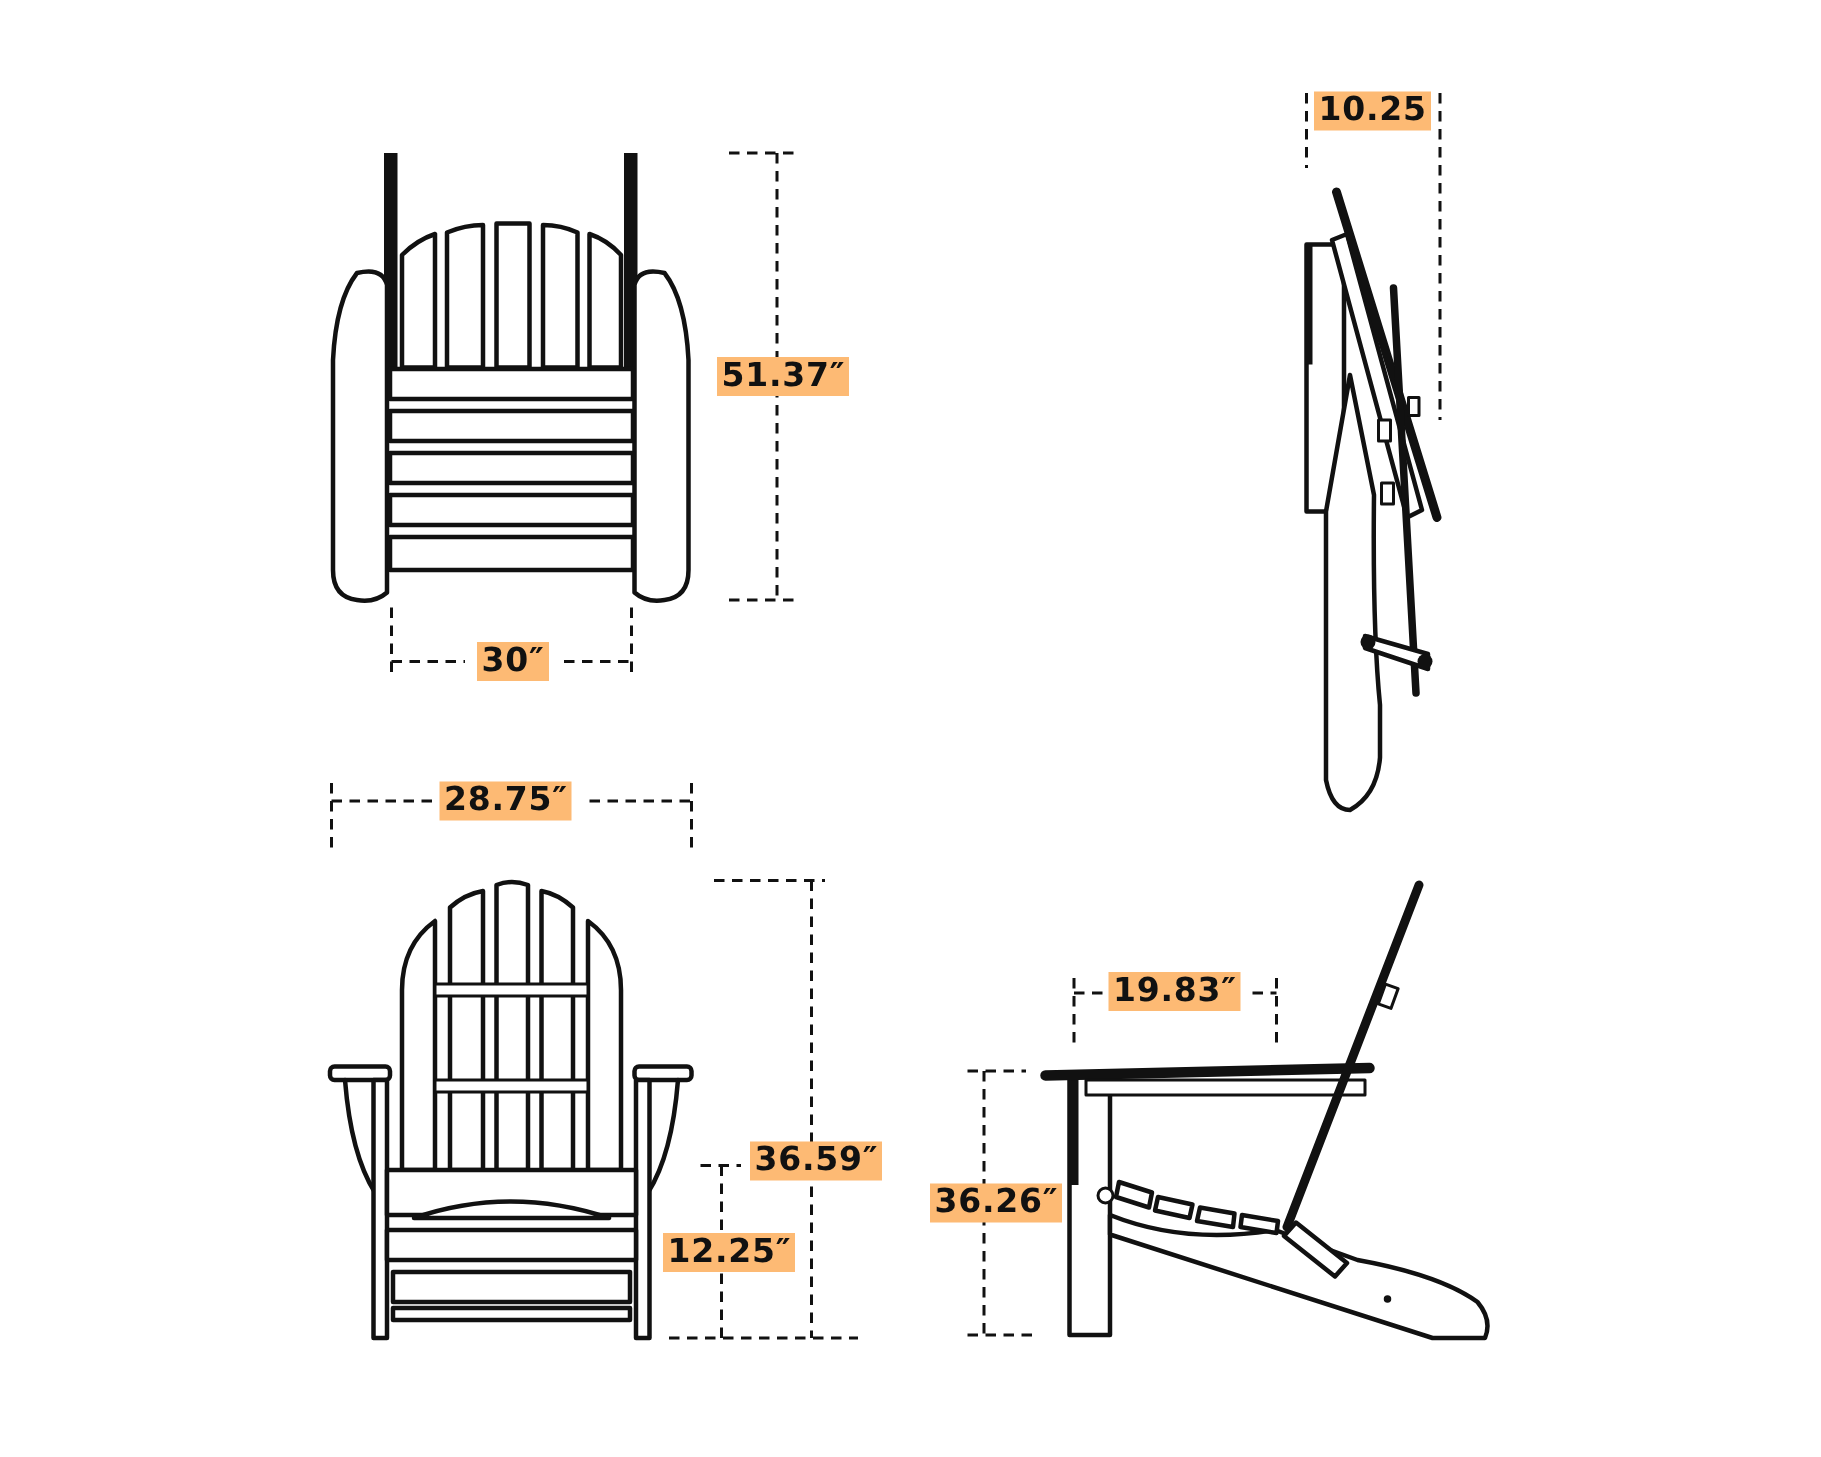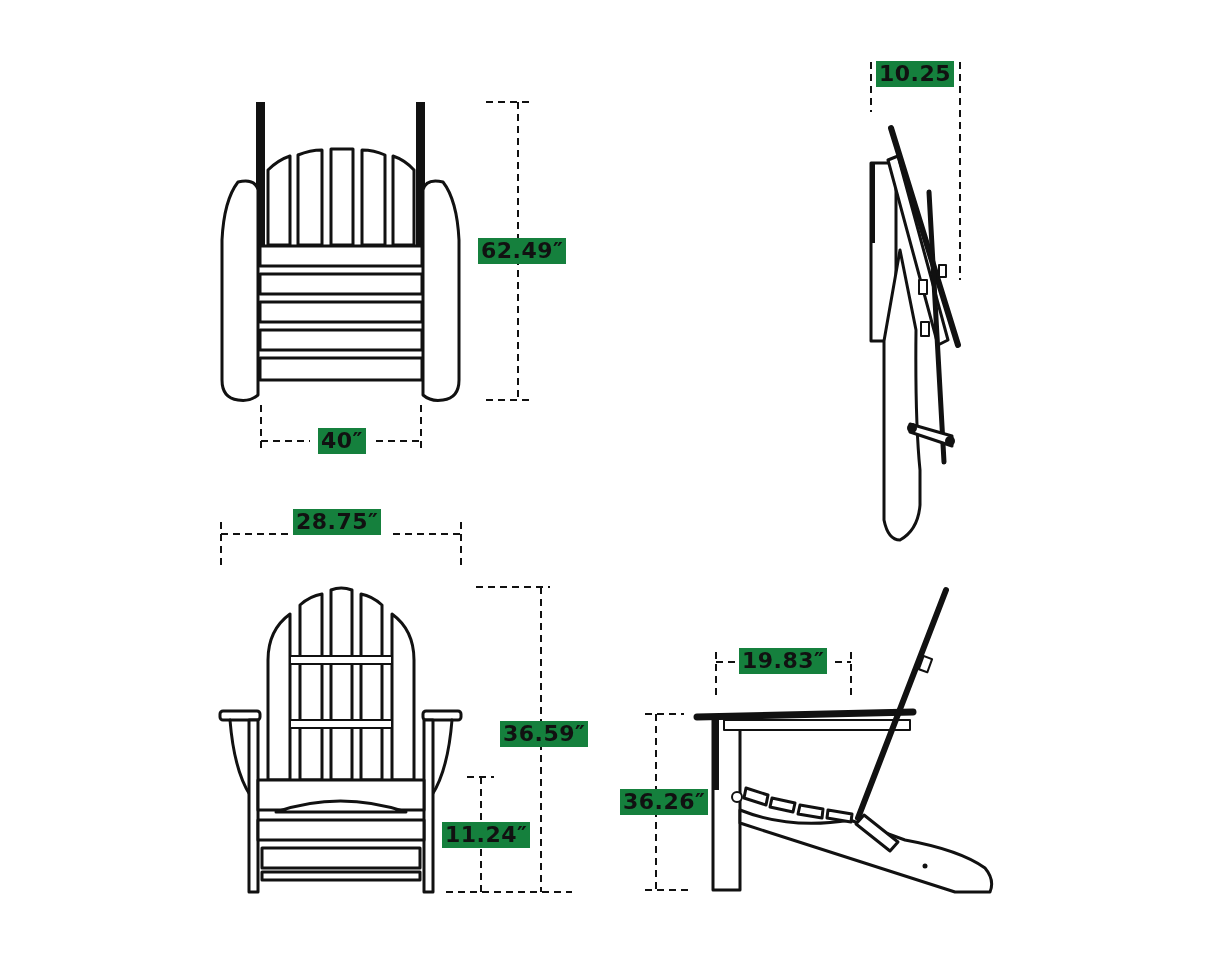--- a/index.html
+++ b/index.html
@@ -1,18 +1,18 @@
 <!DOCTYPE html>
 <html><head>
 <meta charset="utf-8">
 <style>
   html,body{margin:0;padding:0;background:#ffffff;}
   body{width:1214px;height:971px;position:relative;overflow:hidden;font-family:"Liberation Sans","DejaVu Sans",sans-serif;}
   svg{position:absolute;left:0;top:0;}
-  .dim{position:absolute;font-family:"DejaVu Sans","Liberation Sans",sans-serif;font-weight:bold;font-size:22px;color:#111;background:#15803d;padding:0 3px;line-height:26px;white-space:nowrap;letter-spacing:0.5px;}
+  .dim{position:absolute;font-family:"DejaVu Sans","Liberation Sans",sans-serif;font-weight:bold;font-size:22px;color:#111;background:#fdba74;padding:0 3px;line-height:26px;white-space:nowrap;letter-spacing:0.5px;}
   .ln{fill:none;stroke:#111;stroke-width:3;stroke-linejoin:round;stroke-linecap:round;}
   .dash{fill:none;stroke:#111;stroke-width:2;stroke-dasharray:7 5;}
   .blk{fill:#111;}
   .wht{fill:#fff;stroke:#111;stroke-width:3;stroke-linejoin:round;}
 </style>
 </head>
 <body>
 
 <svg width="1214" height="971" viewBox="0 0 1214 971">
 
@@ -104,20 +104,20 @@
     <path class="wht" d="M772 798 L795 803 L793 812 L770 807 Z"></path>
     <path class="wht" d="M800 805 L823 809 L822 818 L798 814 Z"></path>
     <path class="wht" d="M828 810 L852 814 L851 822 L827 818 Z"></path>
 
     <path class="wht" d="M864 815 L898 842 L890 851 L856 824 Z"></path>
     <circle cx="737" cy="797" r="5" class="wht" style="stroke-width:2"></circle>
     <circle cx="925" cy="866" r="2.5" class="blk"></circle>
   </g>
 </svg>
 
-<div class="dim" style="left:478px;top:238px;">62.49″</div>
-<div class="dim" style="left:318px;top:428px;">40″</div>
+<div class="dim" style="left:478px;top:238px;">51.37″</div>
+<div class="dim" style="left:318px;top:428px;">30″</div>
 <div class="dim" style="left:876px;top:61px;">10.25</div>
-<div class="dim" style="left:293px;top:509px;">28.75″</div>
-<div class="dim" style="left:500px;top:721px;">36.59″</div>
-<div class="dim" style="left:442px;top:822px;">11.24″</div>
+<div class="dim" style="left:293px;top:521px;">28.75″</div>
+<div class="dim" style="left:500px;top:761px;">36.59″</div>
+<div class="dim" style="left:442px;top:822px;">12.25″</div>
 <div class="dim" style="left:739px;top:648px;">19.83″</div>
 <div class="dim" style="left:620px;top:789px;">36.26″</div>
 
 </body></html>

